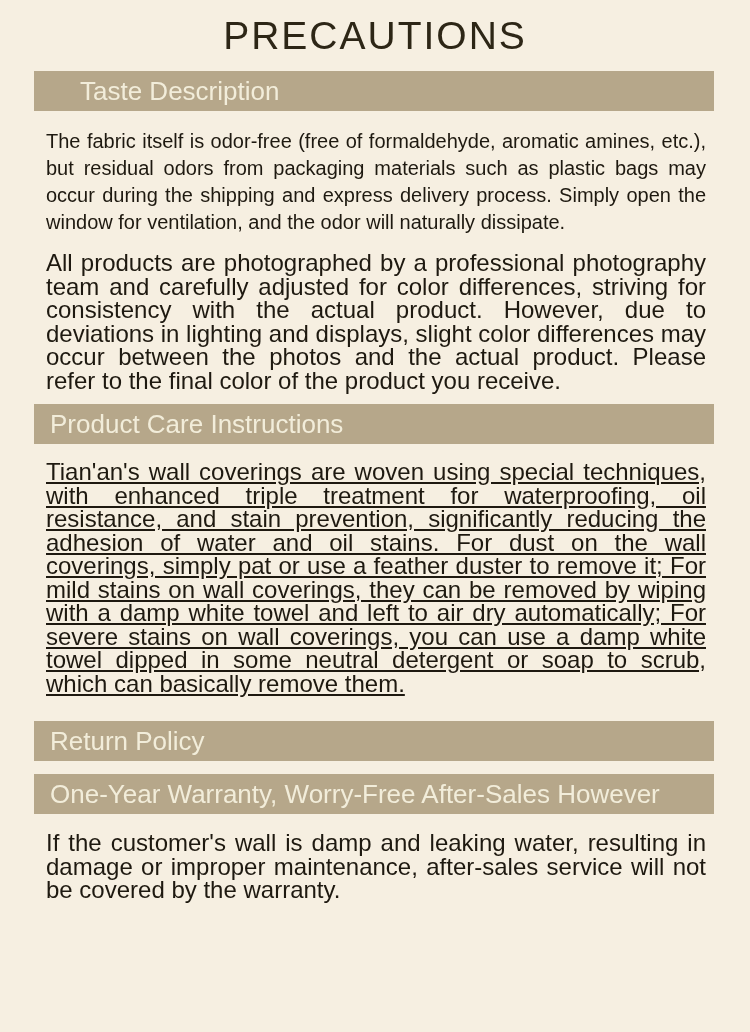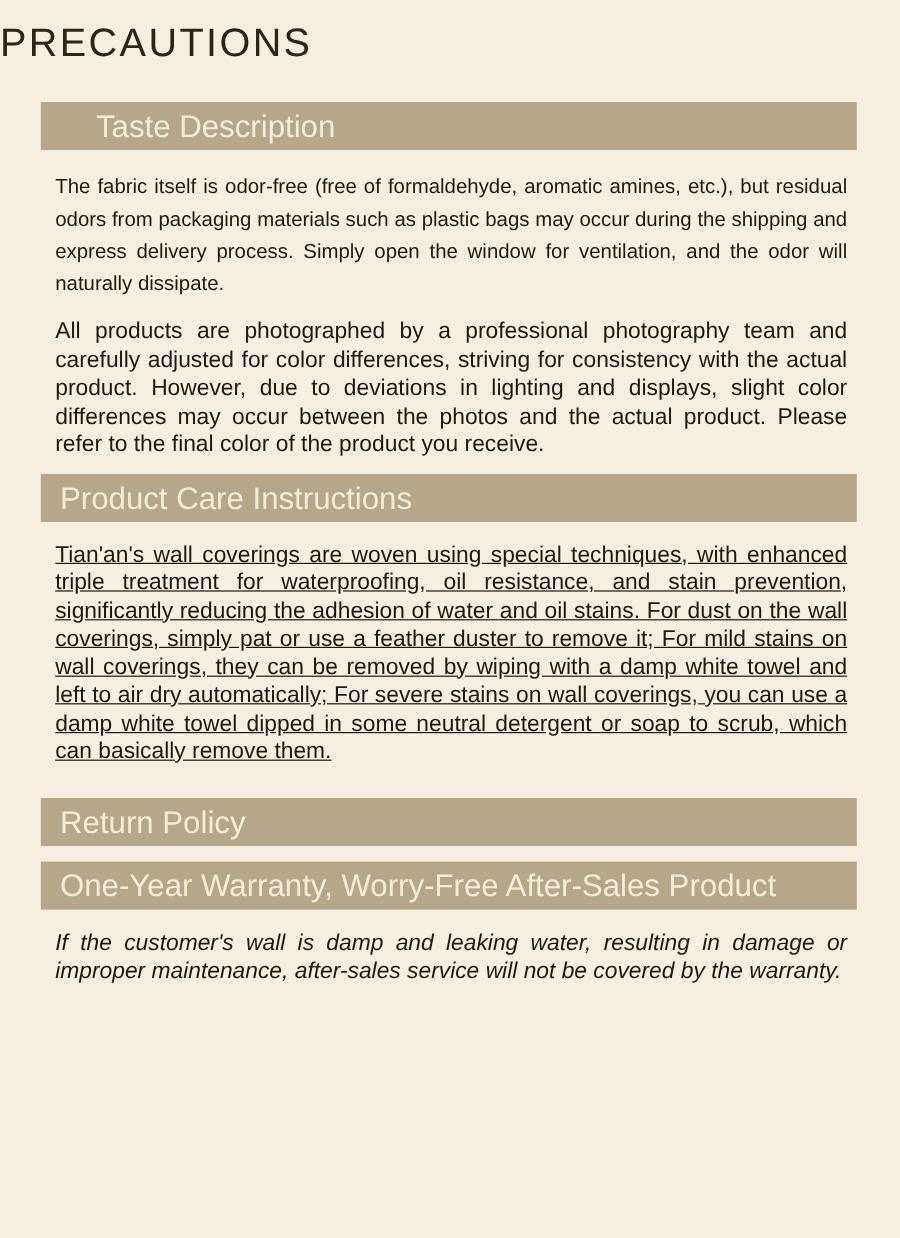--- a/index.html
+++ b/index.html
@@ -14,22 +14,22 @@
   .page {
     position: relative;
     width: 750px;
     height: 1032px;
     background: var(--bg);
     overflow: hidden;
     font-family: "Liberation Sans", "DejaVu Sans", sans-serif;
   }
   .page-title {
     padding-top: 17px;
-    text-align: left;
-    font-size: 33px;
+    text-align: center;
+    font-size: 39px;
     line-height: 38px;
     letter-spacing: 2px;
     font-weight: 400;
     color: var(--title-text);
   }
   .sec-bar {
     margin-left: 34px;
     width: 680px;
     height: 40px;
     background: var(--bar);
@@ -39,33 +39,33 @@
     padding-left: 16px;
     white-space: nowrap;
     overflow: hidden;
   }
   .sec-par {
     margin-left: 46px;
     margin-right: 44px;
     text-align: justify;
     color: var(--body-text);
   }
-  .p-lg { font-size: 17px; line-height: 27px; }
-  .p-sm { font-size: 19px; line-height: 23.5px; }
+  .p-lg { font-size: 20px; line-height: 27px; }
+  .p-sm { font-size: 24px; line-height: 23.5px; }
 
-  #sec1 .sec-bar { margin-top: 30px; padding-left: 46px; }
+  #sec1 .sec-bar { margin-top: 16px; padding-left: 46px; }
   #sec1 .sec-par { margin-top: 17px; }
   #sec2 .sec-bar { margin-top: 17px; }
   #sec2 .sec-par { margin-top: 15px; }
   #sec3 .sec-bar { margin-top: 12px; }
   #sec3 .sec-par { margin-top: 16px; text-decoration: underline; }
   #sec4 .sec-bar { margin-top: 26px; }
   #sec4 .sec-par { margin-top: 14px; }
   #sec5 .sec-bar { margin-top: 13px; }
-  #sec5 .sec-par { margin-top: 17px; font-style: italic; }
+  #sec5 .sec-par { margin-top: 17px; }
 </style>
 </head>
 <body>
 
 <div class="page">
 
   <div class="page-title">PRECAUTIONS</div>
 
   <div class="section" id="sec1">
     <div class="sec-bar"><span>Taste Description</span></div>
@@ -79,17 +79,17 @@
   <div class="section" id="sec3">
     <div class="sec-bar"><span>Product Care Instructions</span></div>
     <p class="sec-par p-sm">Tian'an's wall coverings are woven using special techniques, with enhanced triple treatment for waterproofing, oil resistance, and stain prevention, significantly reducing the adhesion of water and oil stains. For dust on the wall coverings, simply pat or use a feather duster to remove it; For mild stains on wall coverings, they can be removed by wiping with a damp white towel and left to air dry automatically; For severe stains on wall coverings, you can use a damp white towel dipped in some neutral detergent or soap to scrub, which can basically remove them.</p>
   </div>
 
   <div class="section" id="sec4">
     <div class="sec-bar"><span>Return Policy</span></div>
   </div>
 
   <div class="section" id="sec5">
-    <div class="sec-bar"><span>One-Year Warranty, Worry-Free After-Sales Product</span></div>
+    <div class="sec-bar"><span>One-Year Warranty, Worry-Free After-Sales However</span></div>
     <p class="sec-par p-sm">If the customer's wall is damp and leaking water, resulting in damage or improper maintenance, after-sales service will not be covered by the warranty.</p>
   </div>
 
 </div>
 
 </body></html>

